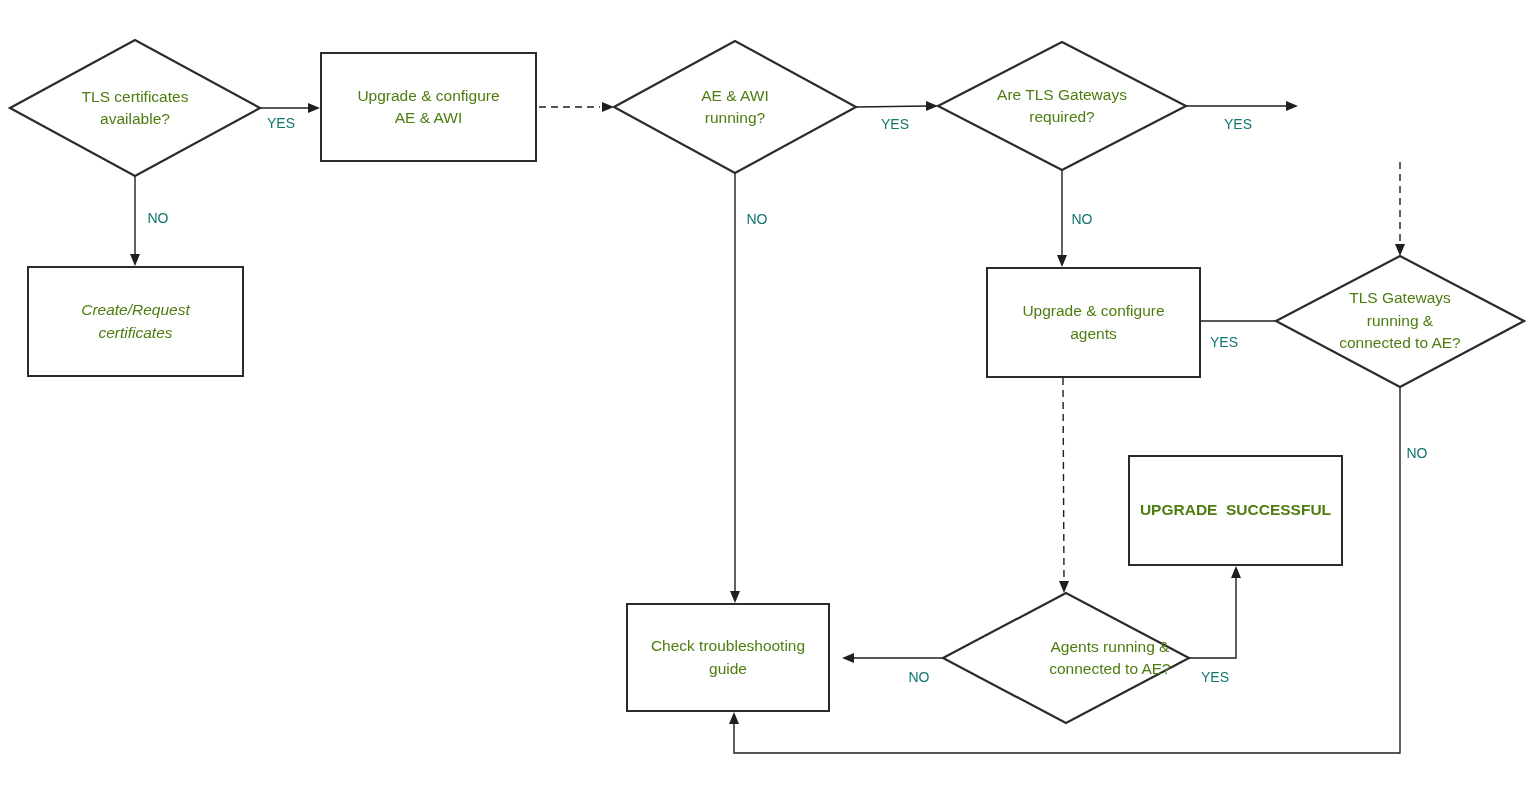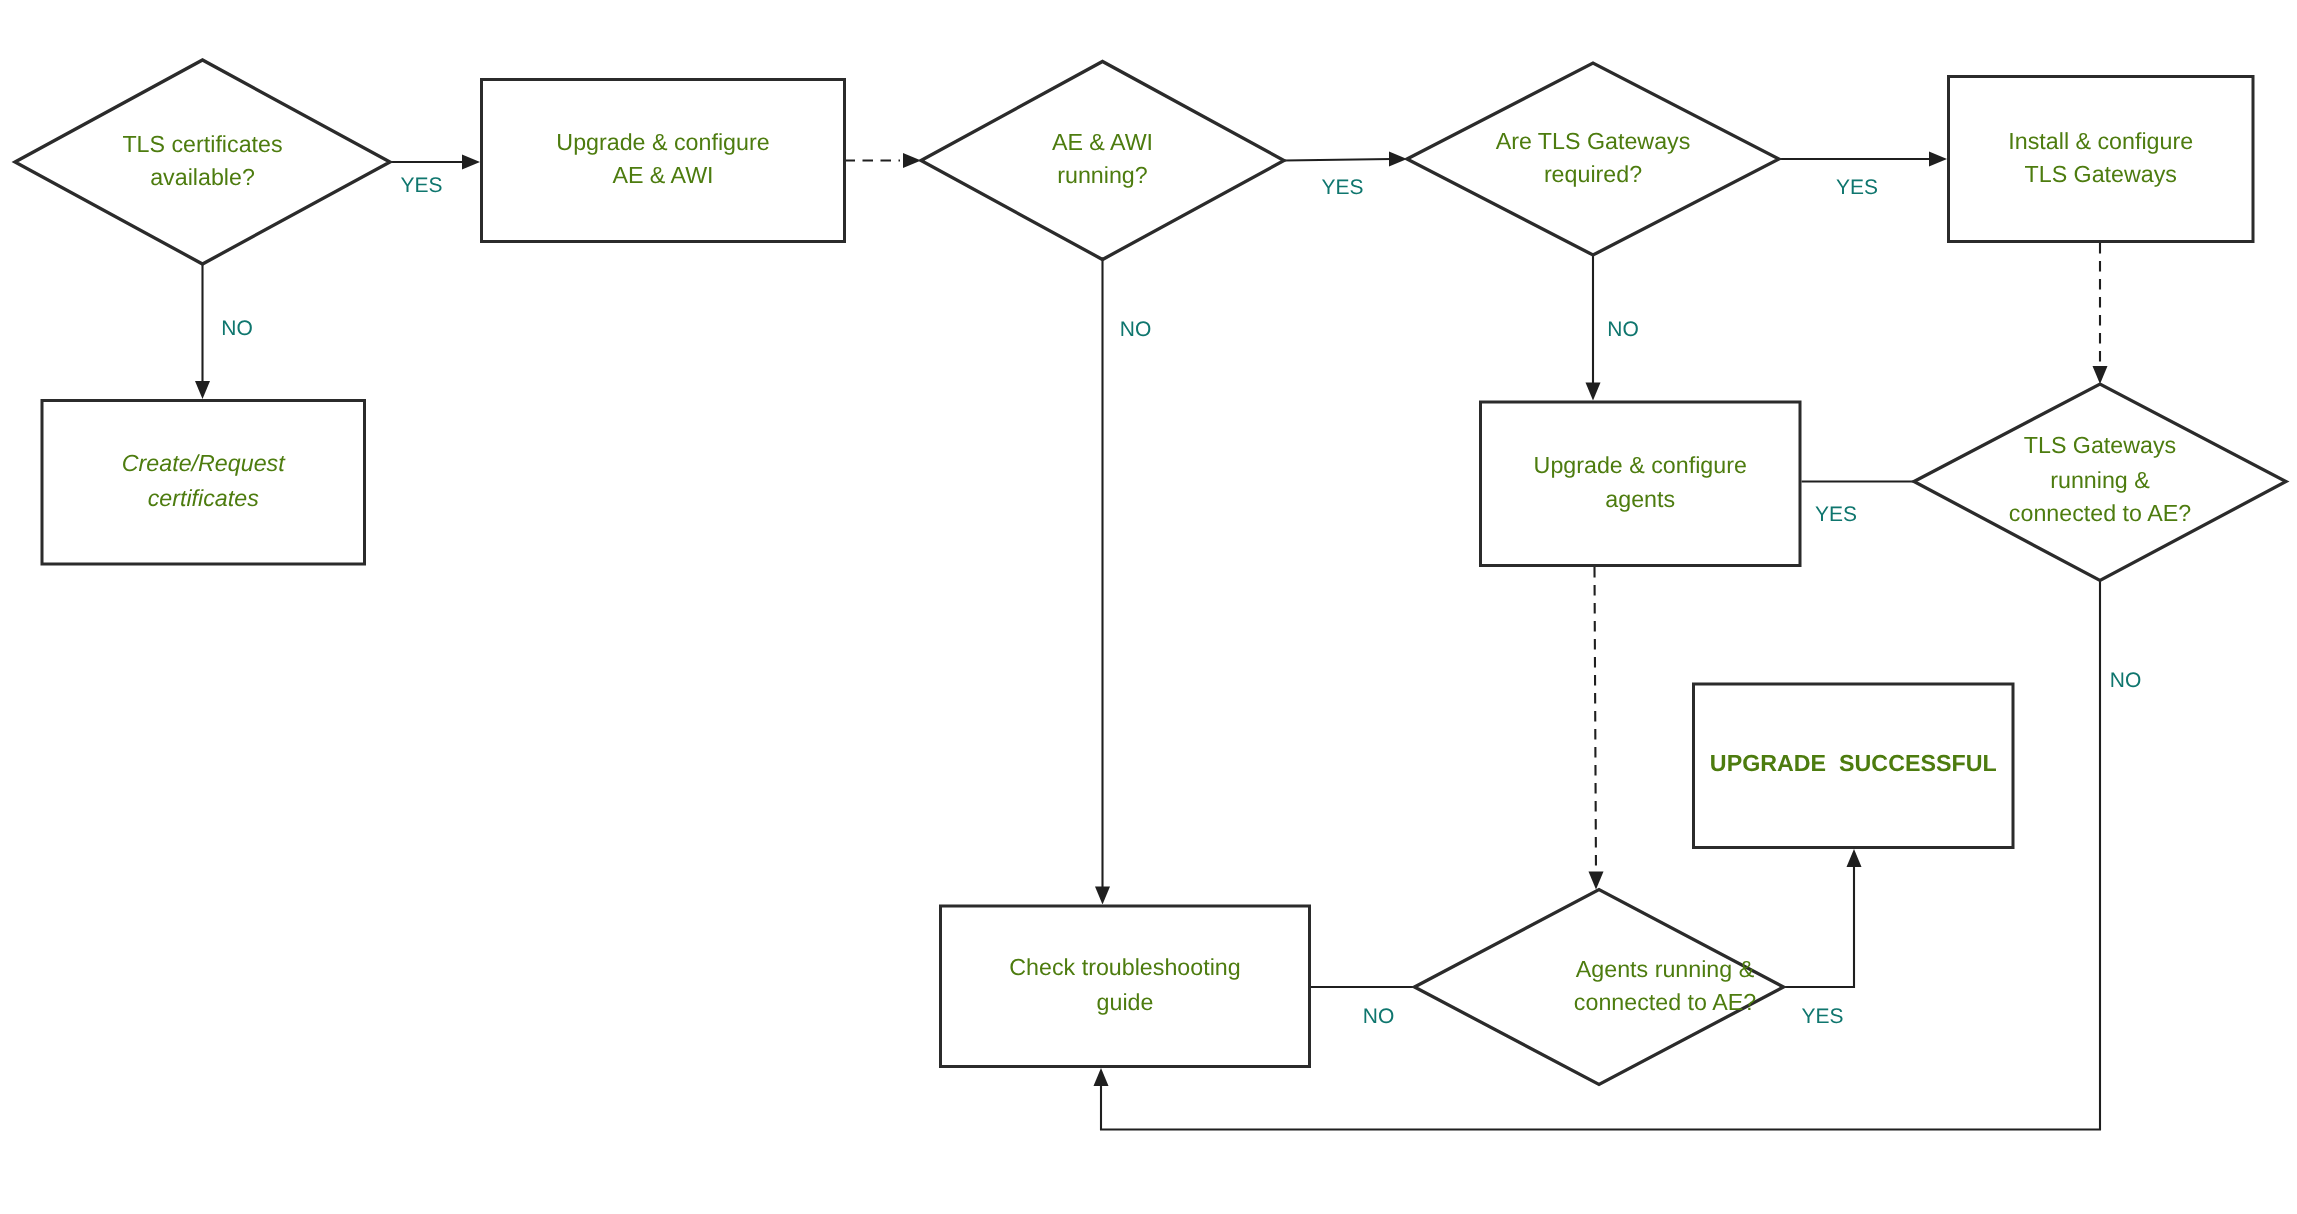--- a/index.html
+++ b/index.html
@@ -142,41 +142,38 @@
       <polygon class="arrowhead" points="1236,566 1231,578 1241,578"></polygon>
     </g>
 
     <polygon class="diamond-shape" points="10,108 135,40 260,108 135,176"></polygon>
     <polygon class="diamond-shape" points="614,107 735,41 856,107 735,173"></polygon>
     <polygon class="diamond-shape" points="938,106 1062,42 1186,106 1062,170"></polygon>
     <polygon class="diamond-shape" points="1276,321 1400,256 1524,321 1400,387"></polygon>
     <polygon class="diamond-shape" points="943,658 1066,593 1189,658 1066,723"></polygon>
   </svg>
 
-  <div class="node rect-node" style="left:320px; top:52px; width:244px; height:110px;">
+  <div class="node rect-node" style="left:320px; top:52px; width:217px; height:110px;">
     <span class="node-text" style="max-width:165px;">Upgrade &amp; configure AE &amp; AWI</span>
   </div>
 
-  <div class="node rect-node" style="left:1298px; top:50px; width:205px; height:112px;">
-    <span class="node-text" style="max-width:145px;">Install &amp; configure TLS Gateways</span>
-  </div>
 
   <div class="node rect-node" style="left:27px; top:266px; width:217px; height:111px;font-style:italic;">
     <span class="node-text" style="max-width:125px;">Create/Request certificates</span>
   </div>
 
   <div class="node rect-node" style="left:956px; top:267px; width:215px; height:111px;margin-left:30px;">
     <span class="node-text" style="max-width:155px;">Upgrade &amp; configure agents</span>
   </div>
 
   <div class="node rect-node" style="left:1128px; top:455px; width:215px; height:111px;font-weight:bold;">
     <span class="node-text" style="white-space:pre;">UPGRADE  SUCCESSFUL</span>
   </div>
 
-  <div class="node rect-node" style="left:626px; top:603px; width:248px; height:109px;">
+  <div class="node rect-node" style="left:626px; top:603px; width:204px; height:109px;">
     <span class="node-text" style="max-width:175px;">Check troubleshooting guide</span>
   </div>
 
   <div class="node diamond-label" style="left:55px; top:78px; width:160px; height:60px;">
     <span class="node-text" style="max-width:130px;">TLS certificates available?</span>
   </div>
 
   <div class="node diamond-label" style="left:675px; top:77px; width:120px; height:60px;">
     <span class="node-text" style="max-width:95px;">AE &amp; AWI running?</span>
   </div>

